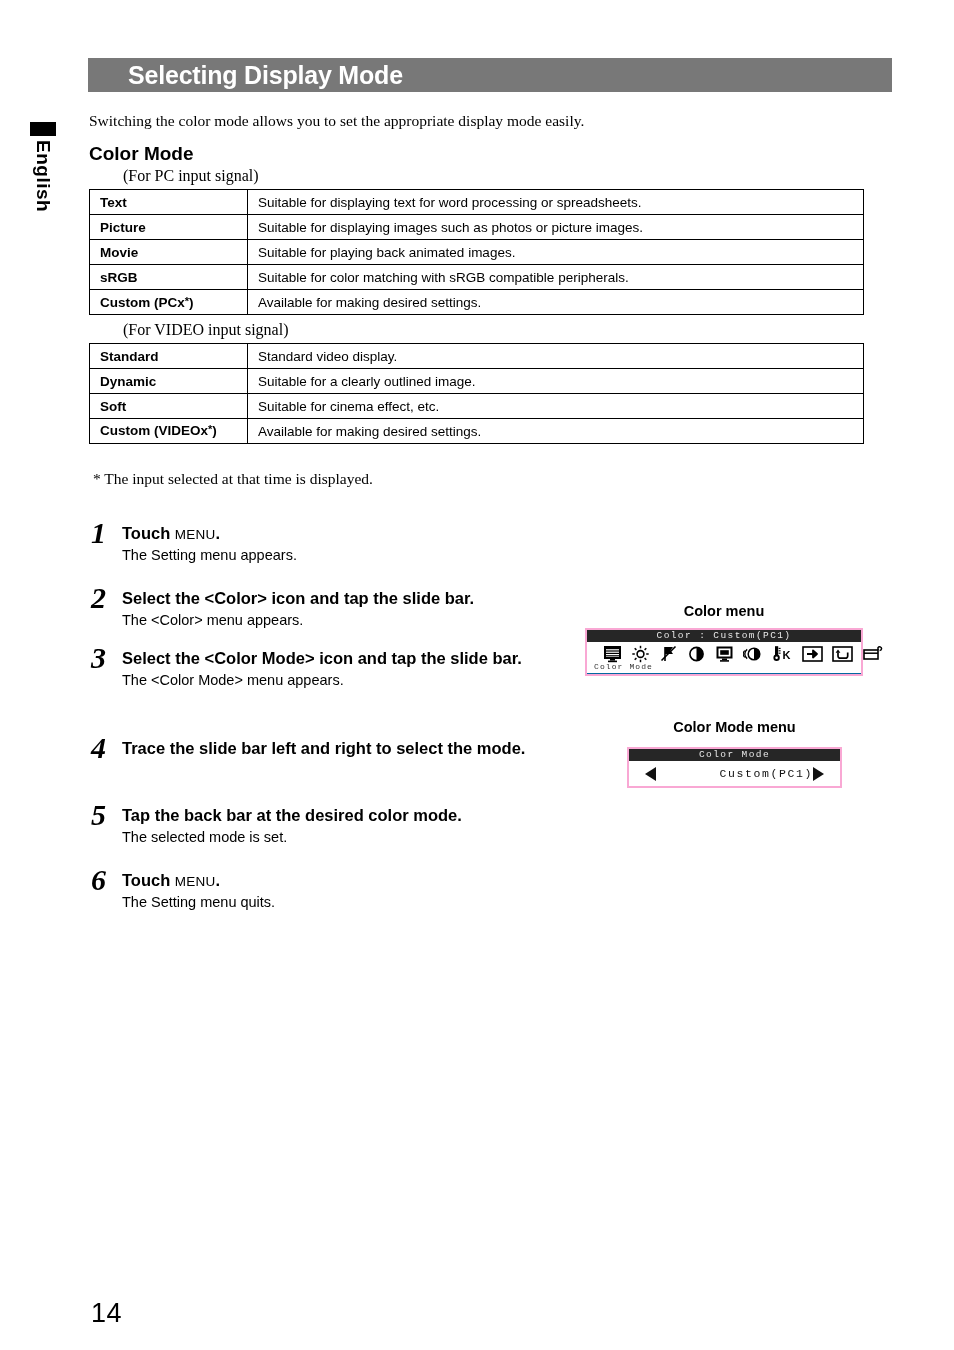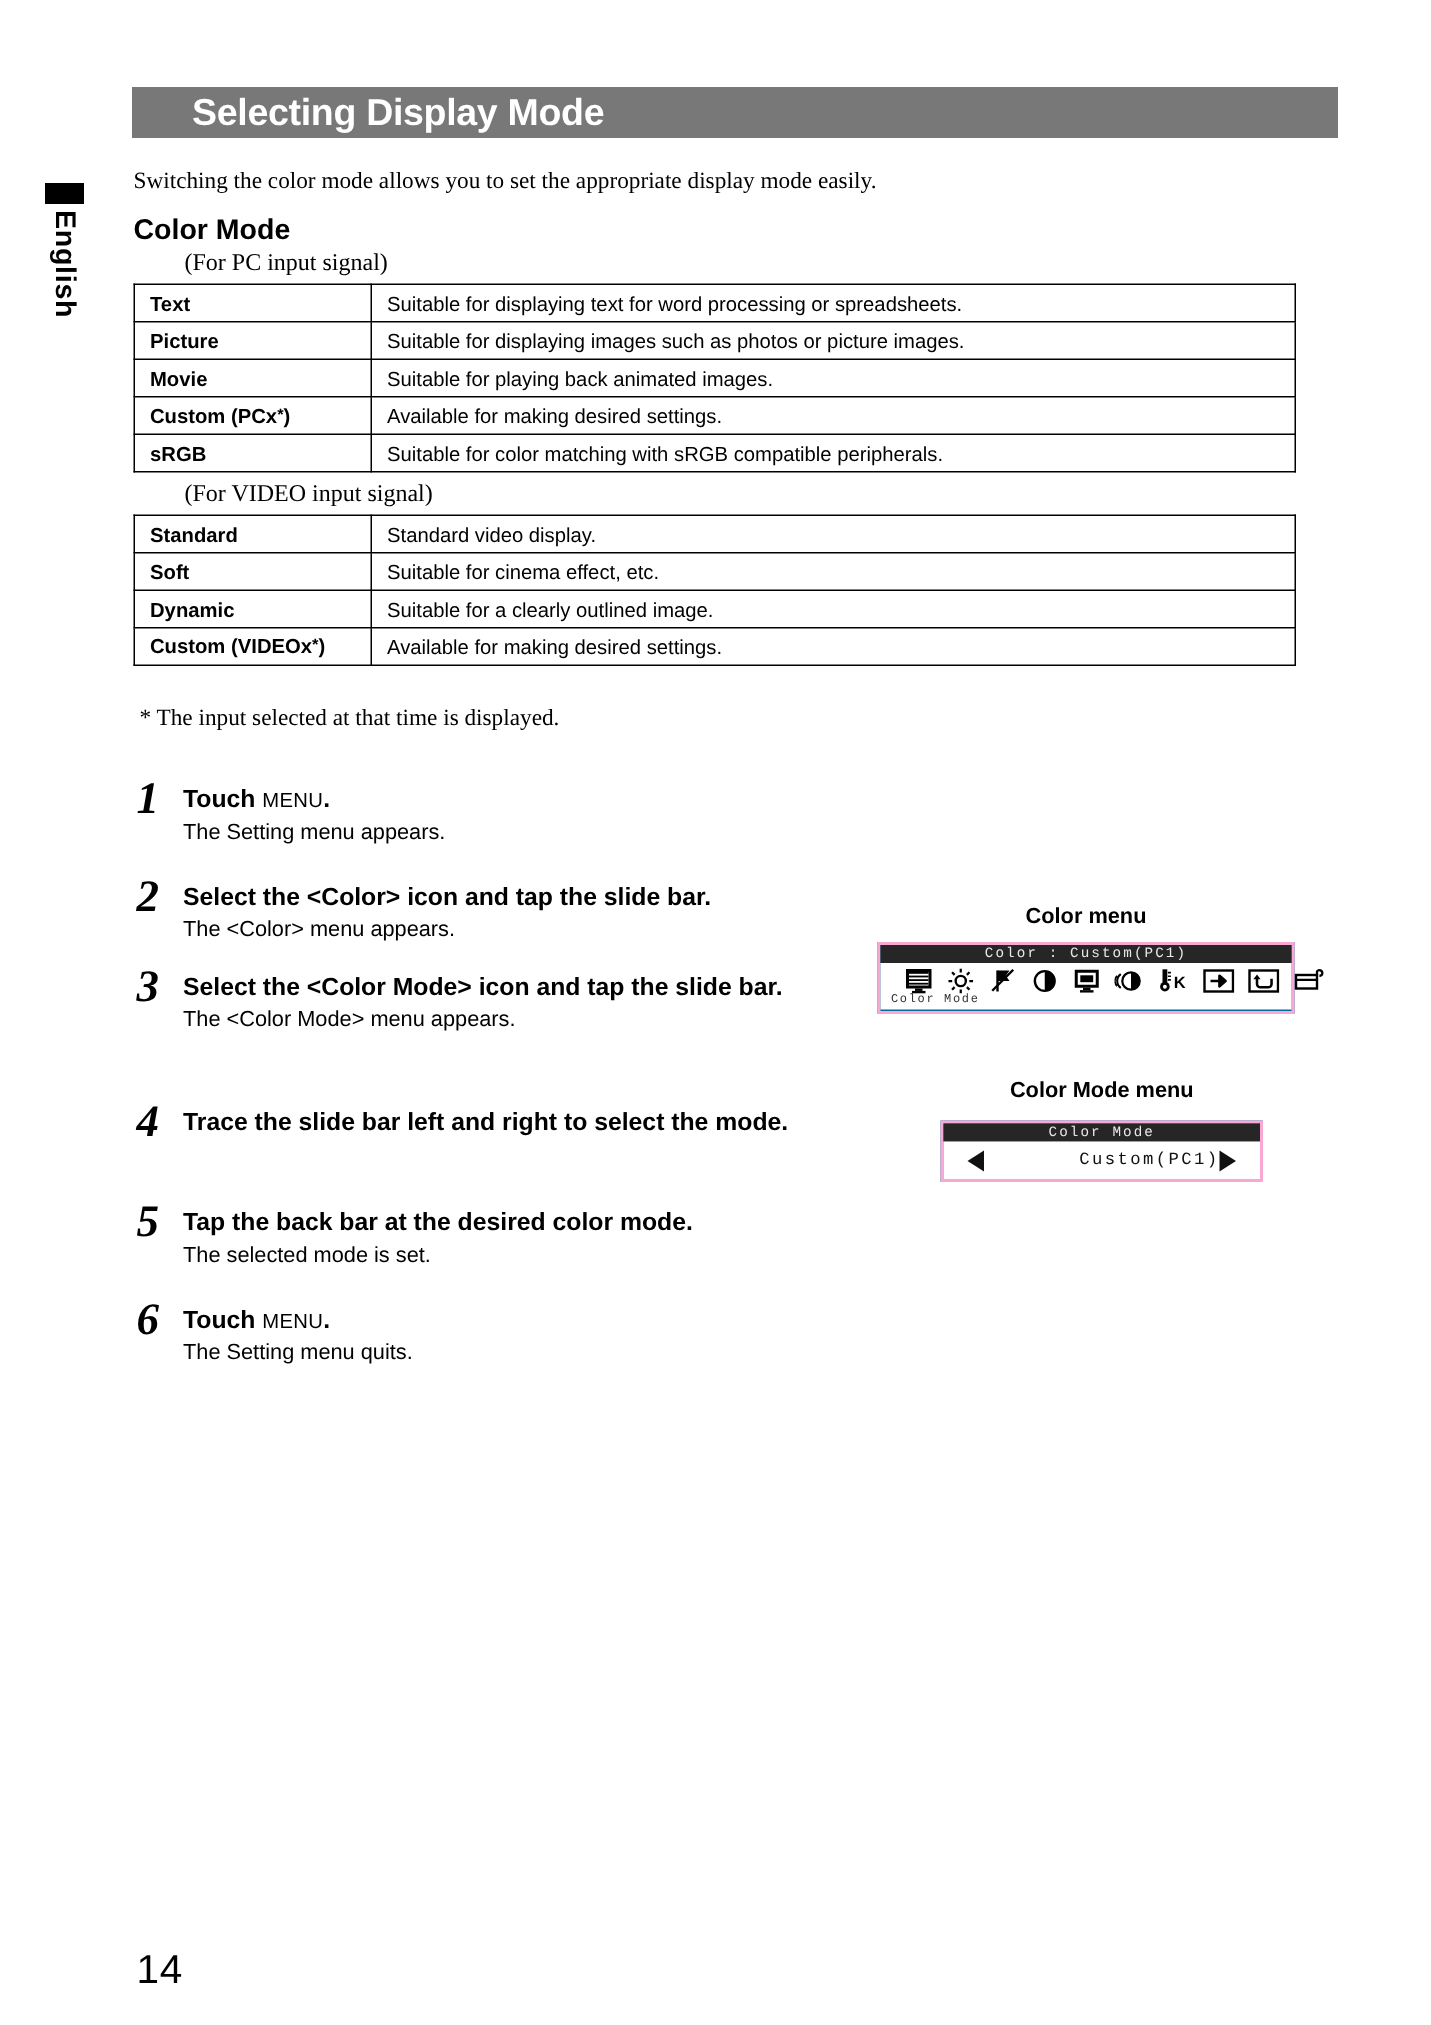--- a/index.html
+++ b/index.html
@@ -342,45 +342,45 @@
     </tr>
     <tr>
       <td class="k">Picture</td>
       <td class="v">Suitable for displaying images such as photos or picture images.</td>
     </tr>
     <tr>
       <td class="k">Movie</td>
       <td class="v">Suitable for playing back animated images.</td>
     </tr>
     <tr>
+      <td class="k">sRGB</td>
+      <td class="v">Suitable for color matching with sRGB compatible peripherals.</td>
+    </tr>
+    <tr>
       <td class="k">Custom (PCx<span class="ast">*</span>)</td>
       <td class="v">Available for making desired settings.</td>
     </tr>
-    <tr>
-      <td class="k">sRGB</td>
-      <td class="v">Suitable for color matching with sRGB compatible peripherals.</td>
-    </tr>
   </tbody>
 </table>
 
 <div class="subcap" style="top:321px;">(For VIDEO input signal)</div>
 
 <table class="modes" style="top:343px;">
   <tbody>
     <tr>
       <td class="k">Standard</td>
       <td class="v">Standard video display.</td>
     </tr>
     <tr>
+      <td class="k">Dynamic</td>
+      <td class="v">Suitable for a clearly outlined image.</td>
+    </tr>
+    <tr>
       <td class="k">Soft</td>
       <td class="v">Suitable for cinema effect, etc.</td>
-    </tr>
-    <tr>
-      <td class="k">Dynamic</td>
-      <td class="v">Suitable for a clearly outlined image.</td>
     </tr>
     <tr>
       <td class="k two-line">
         Custom
         (VIDEOx<span class="ast">*</span>)
       </td>
       <td class="v">Available for making desired settings.</td>
     </tr>
   </tbody>
 </table>

